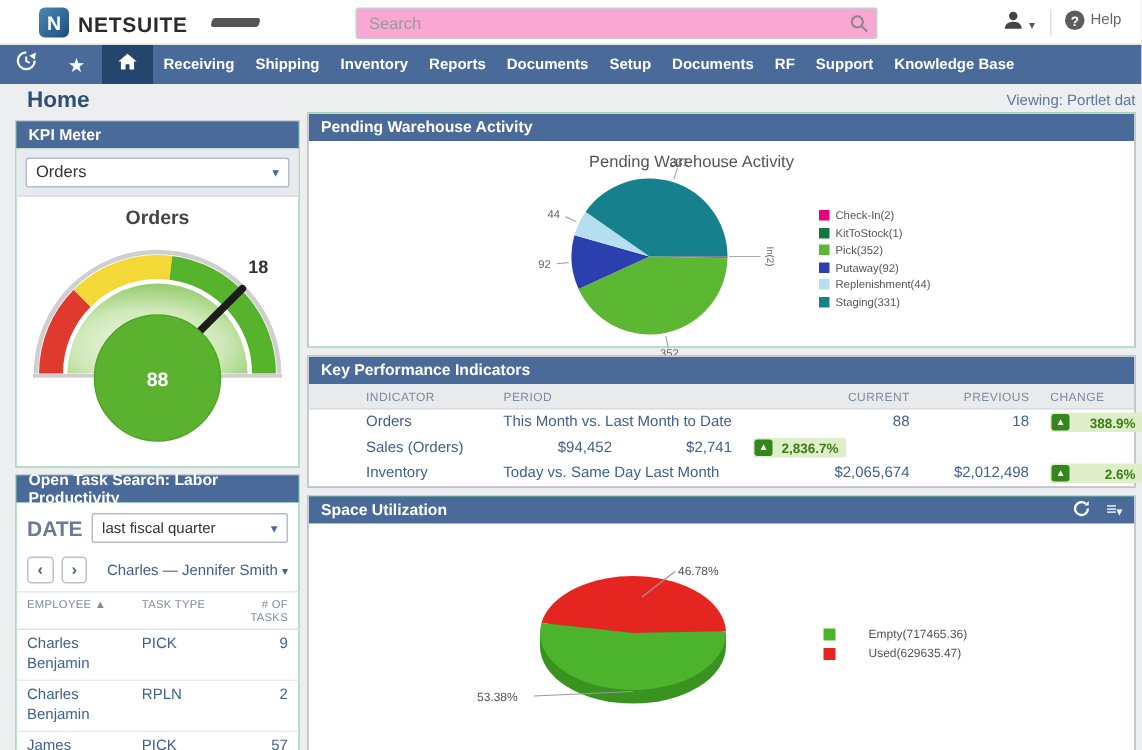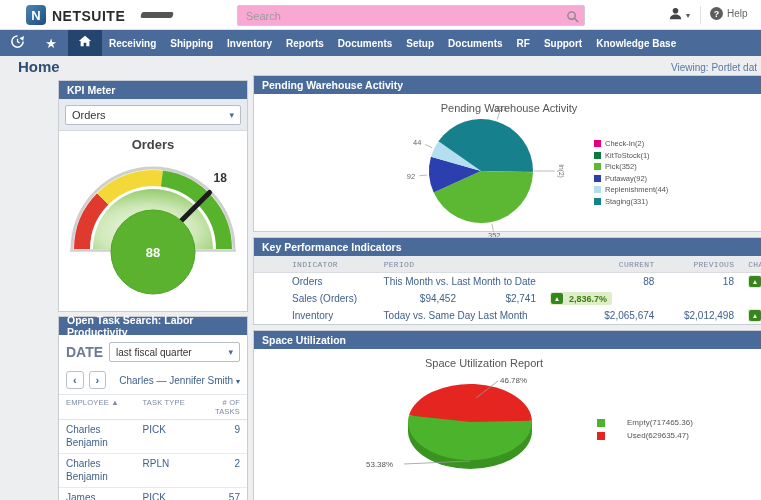--- a/index.html
+++ b/index.html
@@ -32,21 +32,21 @@
   .nav-iconbtn.active { background:#24466e; }
   .nav-star { color:#fff; font-size:13px; }
   .nav-items { display:flex; align-items:center; }
   .nav-item { color:#fff; font-size:10px; font-weight:bold; padding:0 7px; cursor:pointer; white-space:nowrap; }
 
   
   .page-title { position:absolute; left:18px; top:58px; font-size:15px; font-weight:bold; color:#2f4f74; }
   .viewing-label { position:absolute; right:4px; top:62px; font-size:10px; color:#5a79a0; }
 
   
-  .portlet { position:absolute; background:#22c55e; border:1px solid #c9cdd3;margin-left:48px; }
+  .portlet { position:absolute; background:#22c55e; border:1px solid #c9cdd3; }
   .portlet-header { position:absolute; left:0; top:0; right:0; height:18px; background:#4a6b99; color:#fff;
     font-size:10.5px; font-weight:bold; display:flex; align-items:center; padding:0 8px; }
   .portlet-body { position:absolute; left:0; top:18px; right:0; bottom:0; background:#fff; }
   .header-tools { margin-left:auto; display:flex; align-items:center; gap:10px; }
   .menu-icon { color:#fff; font-size:12px; line-height:10px; cursor:pointer; }
   .menu-caret { font-size:7px; color:#fff; }
 
   
   #kpi-meter { left:10px; top:80px; width:190px; height:232px; }
   .selector-row { height:32px; background:#e7eaee; border-bottom:1px solid #d5d9de; padding:6px; }
@@ -78,21 +78,21 @@
   .chart-title { position:absolute; top:8px; left:0; width:510px; text-align:center; font-size:11px; color:#555; }
   #pwa-chart { position:absolute; left:112px; top:7px; }
   .legend { position:absolute; }
   #pwa-legend { left:340px; top:44px; }
   .legend-item { display:flex; align-items:center; gap:4px; height:11.5px; }
   .legend-swatch { width:7px; height:7px; }
   .legend-label { font-size:7.5px; color:#555; }
 
   
   #kpit-portlet { left:205px; top:237px; width:552px; height:88px; }
-  .kpi-headrow { display:flex; align-items:center; height:17px; background:#e8eaec; border-bottom:1px solid #d9dce0;font-family:Liberation Mono, monospace; }
+  .kpi-headrow { display:flex; align-items:center; height:17px; background:#e8eaec; border-bottom:1px solid #d9dce0; }
   .kpi-headrow span { font-size:8px; color:#7c8aa2; letter-spacing:.3px; }
   .kpi-row { display:flex; align-items:center; height:17px; font-size:10px; color:#3f618c; }
   .c-ind { width:130px; padding-left:38px; }
   .c-per { width:200px; }
   .c-cur { width:72px; text-align:right; }
   .c-prev { width:80px; text-align:right; }
   .c-chg { width:70px; padding-left:14px; display:flex; }
   .badge { display:inline-flex; align-items:center; background:#ddeec9; border-radius:2px; padding:1px; min-width:62px; }
   .badge-arrow { width:12px; height:11px; background:#35871d; border-radius:2px; color:#fff; font-size:6.5px;
     display:flex; align-items:center; justify-content:center; }
@@ -367,21 +367,20 @@
       <span>
         <svg width="12" height="12" viewBox="0 0 14 14">
             <path d="M12 7a5 5 0 1 1-1.7-3.7" stroke="#fff" stroke-width="1.8" fill="none"></path>
             <path d="M12.6 1.2v3.4h-3.4z" fill="#fff"></path>
           </svg>
       </span>
       <span><span class="menu-icon">≡</span><span class="menu-caret">▾</span></span>
     </span>
   </div>
   <div class="portlet-body">
-    <div class="chart-title" id="space-title">Space Utilization Report</div>
     <div id="space-chart"><svg width="400" height="130" viewBox="0 0 400 130">
           <rect x="138" y="62" width="124" height="9" fill="#3a9320"></rect>
           <ellipse cx="200" cy="71" rx="62" ry="38" fill="#3a9320"></ellipse>
           <path d="M 200 62 L 138.9419193132431 55.40136924865664 A 62 38 0 0 1 261.9715481723359 60.848913384143806 Z" fill="#e52620"></path>
           <path d="M 200 62 L 261.9715481723359 60.848913384143806 A 62 38 0 1 1 138.9419193132431 55.40136924865664 Z" fill="#4cb32c"></path>
           <line x1="228" y1="21" x2="206" y2="38" stroke="#999" stroke-width="0.8"></line>
           <text x="230" y="23" font-size="8" fill="#555">46.78%</text>
           <line x1="134" y1="104" x2="200" y2="101" stroke="#999" stroke-width="0.8"></line>
           <text x="96" y="107" font-size="8" fill="#555">53.38%</text>
         </svg></div>

